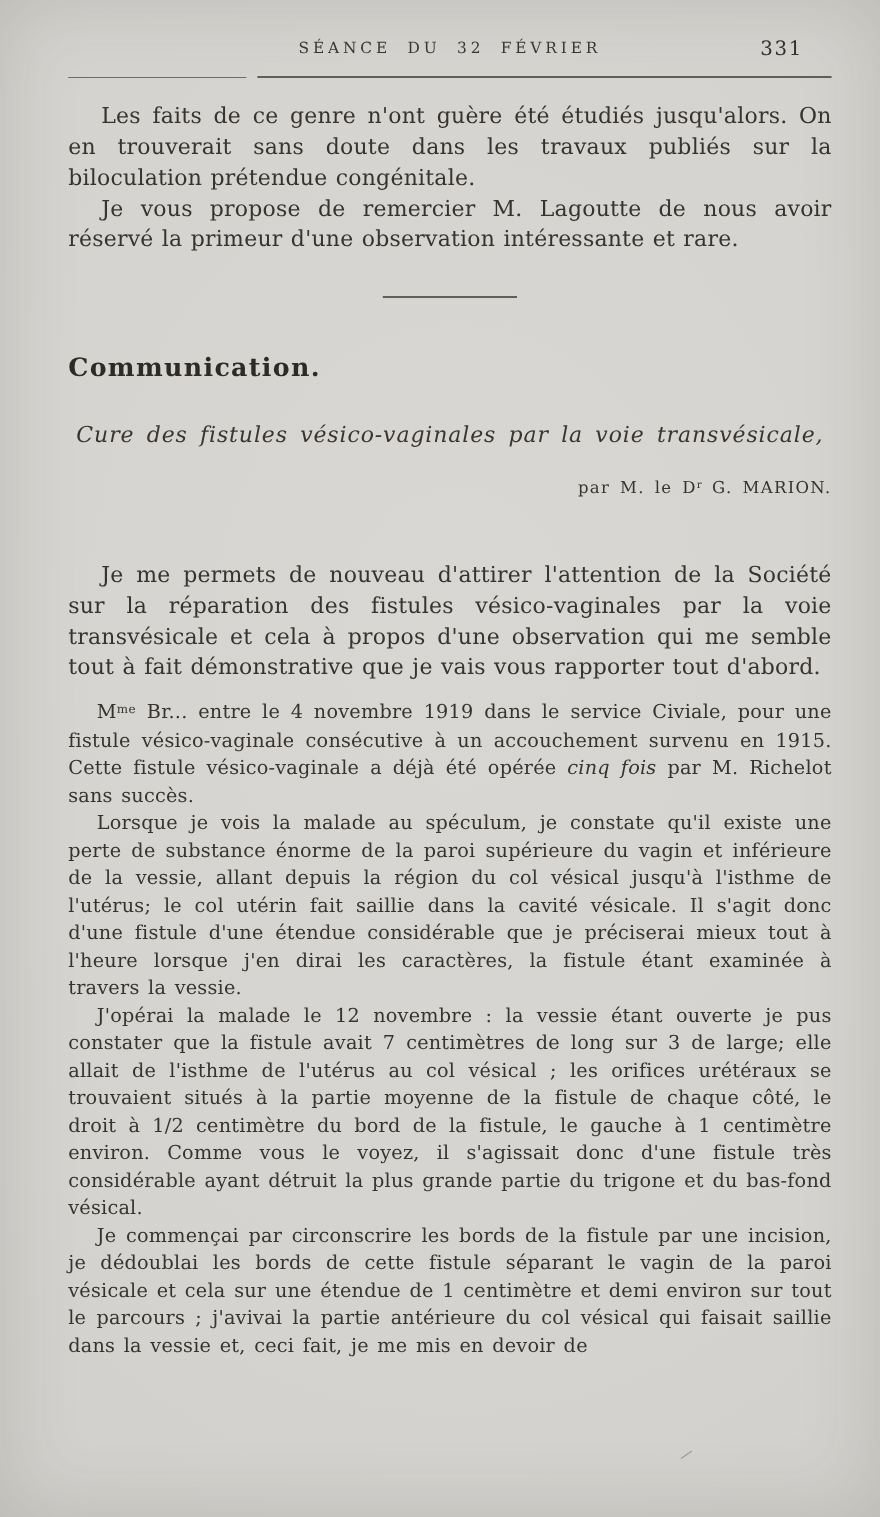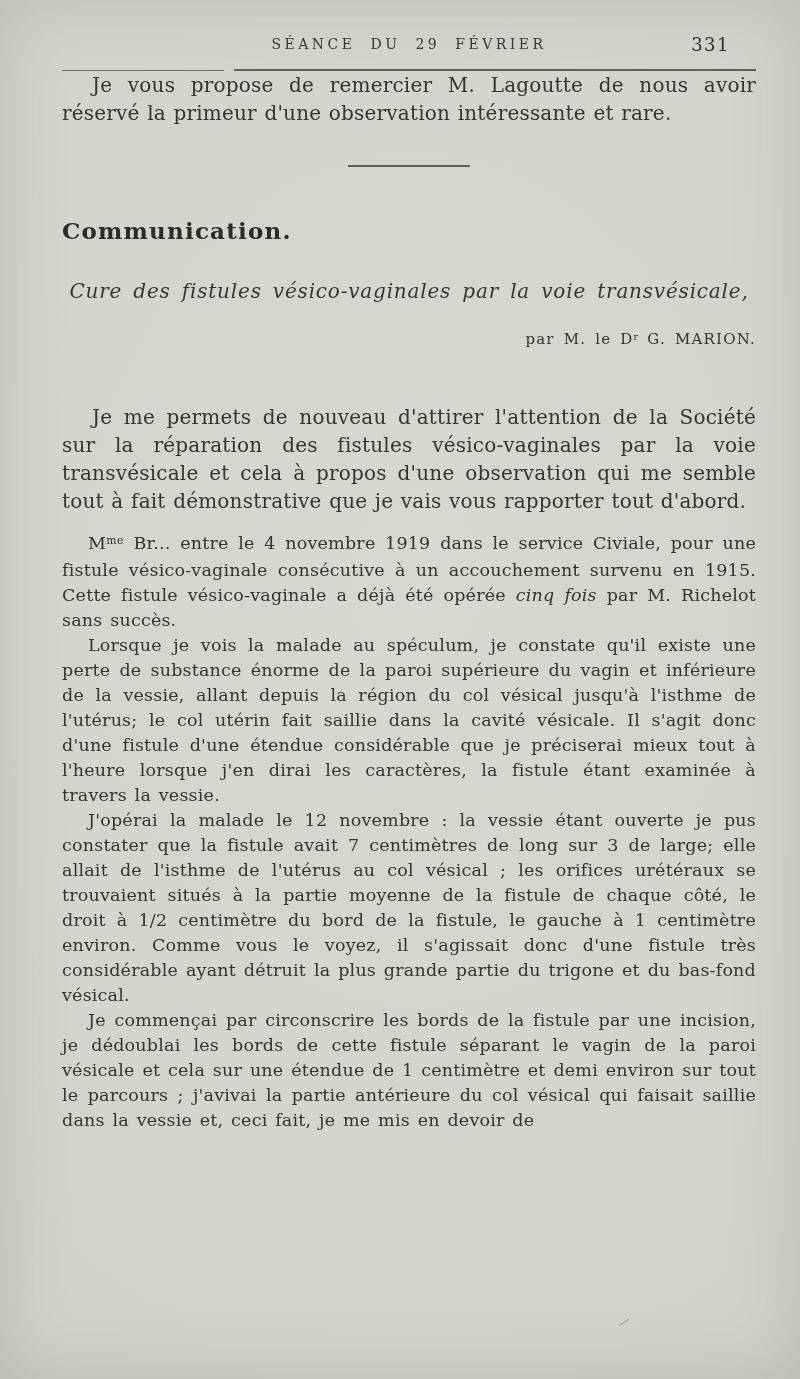--- a/index.html
+++ b/index.html
@@ -137,29 +137,30 @@
     transform: rotate(-35deg);
   }
 </style>
 </head>
 <body>
 
 <div class="page">
   <div class="content">
 
     <div class="running-header">
-      <span class="header-title">SÉANCE DU 29 FÉVRIER</span>
+      <span class="header-title">SÉANCE DU 32 FÉVRIER</span>
       <span class="page-number">331</span>
     </div>
 
     <div class="header-rule">
       <span class="rule-seg-left"></span>
       <span class="rule-seg-right"></span>
     </div>
 
+    <p class="body-lg intro-first">Les faits de ce genre n'ont guère été étudiés jusqu'alors. On en trouverait sans doute dans les travaux publiés sur la biloculation prétendue congénitale.</p>
     <p class="body-lg">Je vous propose de remercier M. Lagoutte de nous avoir réservé la primeur d'une observation intéressante et rare.</p>
 
     <div class="section-divider"></div>
 
     <h1 class="comm-heading">Communication.</h1>
 
     <h2 class="comm-subtitle">Cure des fistules vésico-vaginales par la voie transvésicale,</h2>
 
     <p class="byline"><span>par M. le D</span><span class="sup">r</span><span> G. MARION.</span></p>
 

